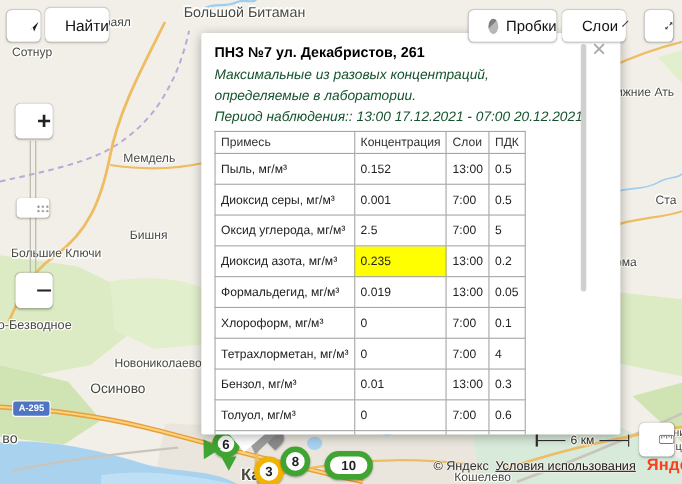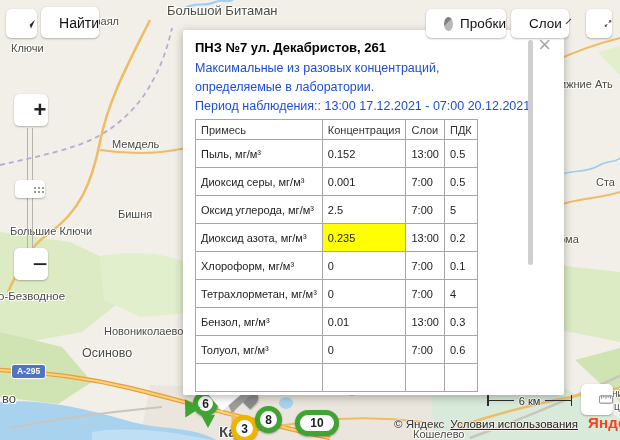--- a/index.html
+++ b/index.html
@@ -25,21 +25,21 @@
     border-top:13px solid #3fa432;}
   .deco-pin{position:absolute;z-index:2;width:0;height:0;border:9px solid transparent;}
   .gray-pin{position:absolute;z-index:2;width:16px;height:16px;background:#8a8a8a;border-radius:50% 50% 50% 0;
     transform:rotate(-45deg);box-shadow:0 1px 2px rgba(0,0,0,.3);}
 
   
   .balloon-tail{position:absolute;left:198px;top:392px;z-index:3;}
   .balloon{position:absolute;left:183px;top:30px;width:381px;height:365px;background:#fff;z-index:4;
     border-radius:2px;box-shadow:0 2px 10px rgba(0,0,0,.3);overflow:hidden;padding:8px 0 0 12px;}
   .balloon-title{font-size:13px;font-weight:bold;color:#000;margin:2px 0 4px;}
-  .balloon-line{font-size:12.5px;color:#1d4ed8;line-height:19px;}
+  .balloon-line{font-size:12.5px;color:#14532d;line-height:19px;font-style:italic;}
   .scroll-thumb{position:absolute;left:345px;top:10px;width:5px;height:225px;background:#cfcfcf;border-radius:3px;}
   .close-x{position:absolute;right:13px;top:4px;font-size:22px;line-height:22px;color:#a8a8a8;cursor:pointer;
     font-weight:normal;}
 
   table.poll{border-collapse:collapse;margin-top:3px;font-size:11px;color:#222;}
   table.poll th,table.poll td{border:1px solid #a6a6a6;padding:3px 5px;text-align:left;font-weight:normal;
     white-space:nowrap;}
   table.poll th{color:#333;height:20px;}
   table.poll td{height:28px;}
   td.hl{background:#ffff00;}
@@ -118,21 +118,21 @@
     <path d="M240,300 C242,332 237,372 234,402 C232,422 233,432 235,440" stroke="#eebc62" stroke-width="3" fill="none"></path>
     <path d="M250,432 C300,420 360,414 424,422" stroke="#eebc62" stroke-width="2" fill="none"></path>
     <path d="M460,426 C520,406 572,396 620,388" stroke="#eebc62" stroke-width="2.5" fill="none"></path>
     <path d="M556,206 C580,197 600,199 620,192" stroke="#eebc62" stroke-width="2" fill="none"></path>
     <path d="M553,62 C580,49 600,43 620,38" stroke="#eebc62" stroke-width="2" fill="none"></path>
   </svg>
 
   <div id="map-labels">
       <span class="map-label" style="left: 167px; top: 3px; font-size: 13px;">Большой Битаман</span>
       <span class="map-label" style="left: 88px; top: 15px; font-size: 11px;">драял</span>
-      <span class="map-label" style="left: 11px; top: 42px; font-size: 11px;">Ключи</span>
+      <span class="map-label" style="left: 11px; top: 42px; font-size: 11px;">Сотнур</span>
       <span class="map-label" style="left: 112px; top: 138px; font-size: 11px;">Мемдель</span>
       <span class="map-label" style="left: 118px; top: 208px; font-size: 11px;">Бишня</span>
       <span class="map-label" style="left: 10px; top: 225px; font-size: 11px;">Большие Ключи</span>
       <span class="map-label" style="left: -2px; top: 290px; font-size: 11.5px;">о-Безводное</span>
       <span class="map-label" style="left: 104px; top: 325px; font-size: 11px;">Новониколаево</span>
       <span class="map-label" style="left: 82px; top: 346px; font-size: 12.5px;">Осиново</span>
       <span class="map-label" style="left: 2px; top: 391px; font-size: 13px;">во</span>
       <span class="map-label" style="left: 560px; top: 78px; font-size: 11px;">ижние Ать</span>
       <span class="map-label" style="left: 596px; top: 176px; font-size: 11px;">Ста</span>
       <span class="map-label" style="left: 559px; top: 233px; font-size: 11px;">рма</span>
@@ -206,20 +206,26 @@
             <td>7:00</td>
             <td>5</td>
           </tr>
           <tr>
             <td>Диоксид азота, мг/м³</td>
             <td class="hl">0.235</td>
             <td>13:00</td>
             <td>0.2</td>
           </tr>
           <tr>
+            <td>Формальдегид, мг/м³</td>
+            <td>0.019</td>
+            <td>13:00</td>
+            <td>0.05</td>
+          </tr>
+          <tr>
             <td>Хлороформ, мг/м³</td>
             <td>0</td>
             <td>7:00</td>
             <td>0.1</td>
           </tr>
           <tr>
             <td>Тетрахлорметан, мг/м³</td>
             <td>0</td>
             <td>7:00</td>
             <td>4</td>

